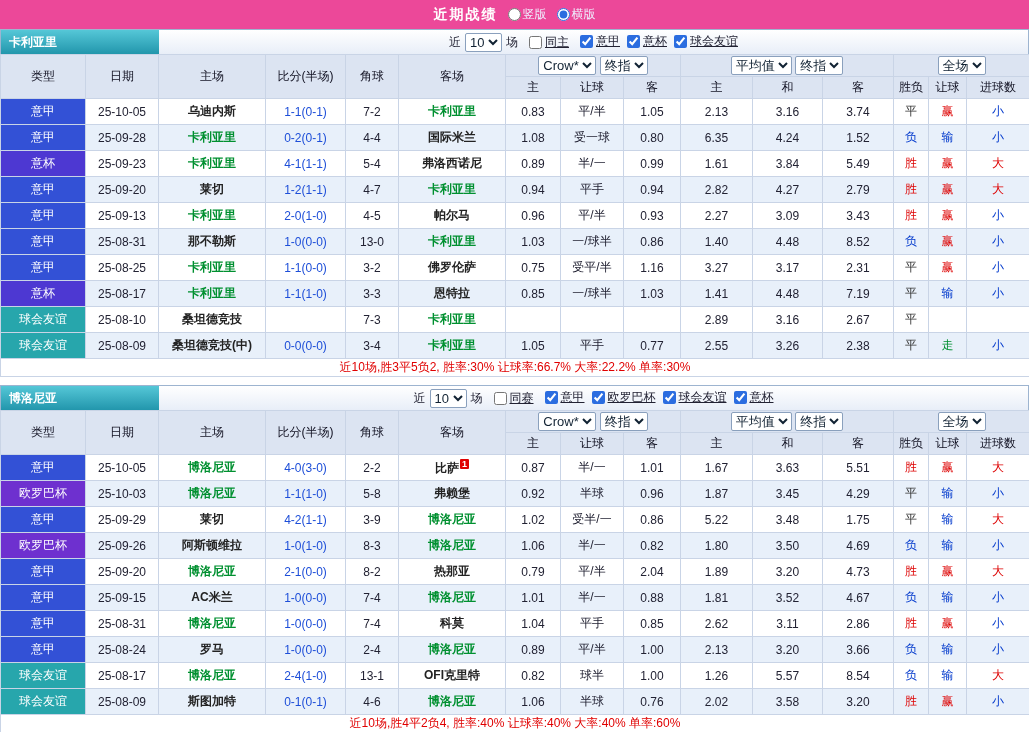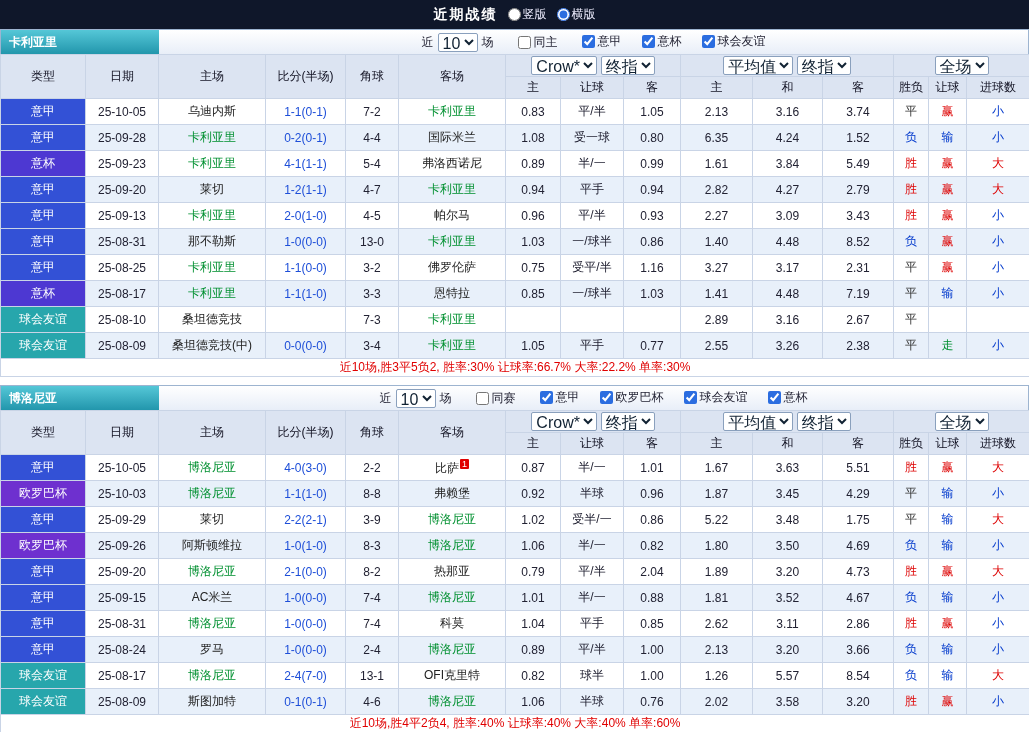--- a/index.html
+++ b/index.html
@@ -1,50 +1,50 @@
 <!DOCTYPE html>
 <html><head>
 <meta charset="utf-8">
 <style>
   *{box-sizing:border-box;}
   html,body{margin:0;padding:0;}
   body{background:#e9edf4;font-family:"Liberation Sans","DejaVu Sans",sans-serif;}
   .page{width:1029px;background:#fff;}
 
   
-  .topbar{height:29px;background:#0f172a;display:flex;align-items:center;justify-content:center;gap:10px;color:#fff;}
+  .topbar{height:29px;background:#ec4899;display:flex;align-items:center;justify-content:center;gap:10px;color:#fff;}
   .topbar .title{font-weight:bold;font-size:14px;letter-spacing:2px;}
   .radio-opt{display:inline-flex;align-items:center;gap:0;font-size:12px;color:#eef;cursor:pointer;}
   input[type=radio],input[type=checkbox]{accent-color:#2b6de0;width:13px;height:13px;margin:0 2px 0 0;}
 
   
   .section{margin-bottom:8px;}
   .team-bar{display:flex;height:25px;border:1px solid #9db4d0;border-bottom:none;}
   .team-name{width:158px;background:linear-gradient(180deg,#55c7d7,#2296ac);color:#fff;font-weight:bold;font-size:12px;display:flex;align-items:center;padding-left:8px;}
   .controls{flex:1;display:flex;align-items:center;justify-content:center;gap:4px;font-size:12px;color:#223;background:linear-gradient(180deg,#ffffff,#e8eef8);}
-  .cb{display:inline-flex;align-items:center;gap:1px;cursor:pointer;margin-left:20px;}
-
-  select{font-size:16px;height:19px;border:1px solid #8aa0bd;background:#fff;border-radius:2px;color:#123;}
+  .cb{display:inline-flex;align-items:center;gap:1px;cursor:pointer;margin-left:7px;text-decoration:underline;}
+
+  select{font-size:13px;height:19px;border:1px solid #8aa0bd;background:#fff;border-radius:2px;color:#123;}
 
   table{width:1029px;border-collapse:collapse;table-layout:fixed;font-size:12px;color:#223;border:1px solid #000000;}
   th,td{border:1px solid #c9d4e6;text-align:center;padding:0 1px;white-space:nowrap;overflow:hidden;}
   thead th{background:#dce4f2;font-weight:normal;height:22px;color:#112;}
   th.dd{padding:1px 0;}
   tbody td{height:26px;}
   tbody tr:nth-child(even){background:#e8f0fa;}
   tbody tr:nth-child(odd){background:#fff;}
 
   td.type{color:#fff;}
   td.t-seriea{background:#3351d6;}
   td.t-coppa{background:#4d38d2;}
   td.t-europa{background:#6e30cf;}
   td.t-friendly{background:#27a6ac;}
 
   td.score{color:#1d4ed8;}
-  td.team{color:#222;cursor:pointer;}
+  td.team{color:#222;cursor:pointer;font-weight:bold;}
   td.team.self{color:#009030;}
   .c-red{color:#dd0000;}
   .c-blue{color:#0038cc;}
   .c-green{color:#009030;}
   .c-dark{color:#333;}
 
   sup.rank-badge{background:#e00000;color:#fff;font-size:9px;line-height:11px;padding:0 2px;margin-left:1px;border-radius:1px;}
 
   tfoot td.summary{height:18px;color:#e00000;background:#fff;font-size:12px;}
 </style>
@@ -410,37 +410,37 @@
             <td>5.51</td>
             <td class="c-red">胜</td>
             <td class="c-red">赢</td>
             <td class="c-red">大</td>
           </tr>
           <tr>
             <td class="type t-europa">欧罗巴杯</td>
             <td class="date">25-10-03</td>
             <td class="team self">博洛尼亚</td>
             <td class="score">1-1(1-0)</td>
-            <td>8-8</td>
+            <td>5-8</td>
             <td class="team">弗赖堡</td>
             <td>0.92</td>
             <td>半球</td>
             <td>0.96</td>
             <td>1.87</td>
             <td>3.45</td>
             <td>4.29</td>
             <td class="c-dark">平</td>
             <td class="c-blue">输</td>
             <td class="c-blue">小</td>
           </tr>
           <tr>
             <td class="type t-seriea">意甲</td>
             <td class="date">25-09-29</td>
             <td class="team">莱切</td>
-            <td class="score">2-2(2-1)</td>
+            <td class="score">4-2(1-1)</td>
             <td>3-9</td>
             <td class="team self">博洛尼亚</td>
             <td>1.02</td>
             <td>受半/一</td>
             <td>0.86</td>
             <td>5.22</td>
             <td>3.48</td>
             <td>1.75</td>
             <td class="c-dark">平</td>
             <td class="c-blue">输</td>
@@ -528,21 +528,21 @@
             <td>3.20</td>
             <td>3.66</td>
             <td class="c-blue">负</td>
             <td class="c-blue">输</td>
             <td class="c-blue">小</td>
           </tr>
           <tr>
             <td class="type t-friendly">球会友谊</td>
             <td class="date">25-08-17</td>
             <td class="team self">博洛尼亚</td>
-            <td class="score">2-4(7-0)</td>
+            <td class="score">2-4(1-0)</td>
             <td>13-1</td>
             <td class="team">OFI克里特</td>
             <td>0.82</td>
             <td>球半</td>
             <td>1.00</td>
             <td>1.26</td>
             <td>5.57</td>
             <td>8.54</td>
             <td class="c-blue">负</td>
             <td class="c-blue">输</td>

